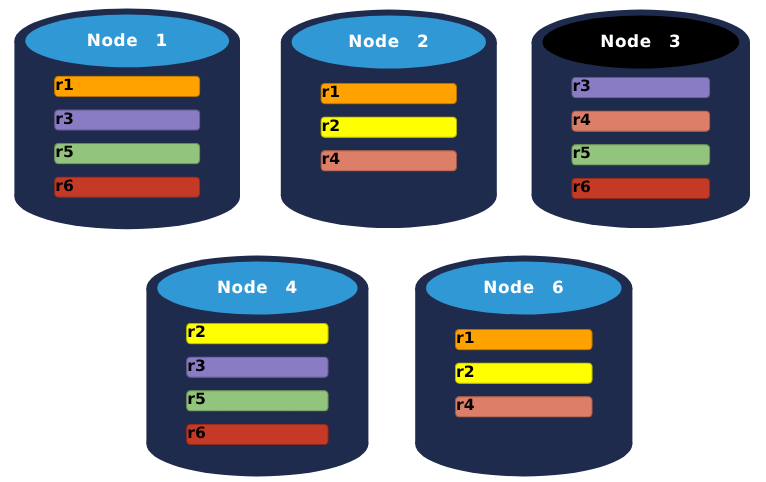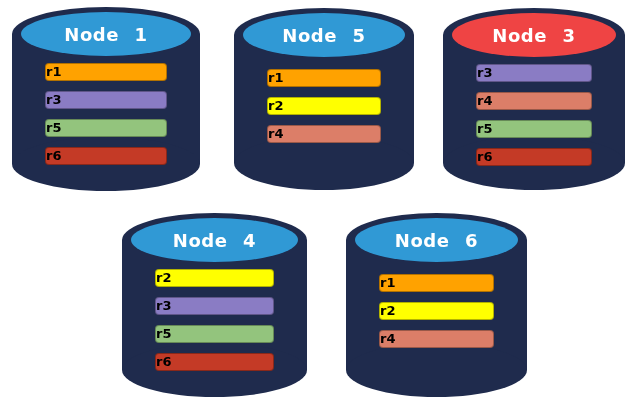--- a/index.html
+++ b/index.html
@@ -34,21 +34,21 @@
     right: 9px;
     top: 5px;
     height: 44px;
     border-radius: 50%;
     display: flex;
     align-items: center;
     justify-content: center;
   }
   .node-label {
     font-weight: bold;
-    font-size: 18px;
+    font-size: 14px;
     letter-spacing: 0.5px;
     word-spacing: 9px;
     white-space: nowrap;
   }
   .bars {
     position: absolute;
     left: 33px;
     right: 33px;
     display: flex;
     flex-direction: column;
@@ -103,40 +103,40 @@
           <span style="color: rgb(0, 0, 0);">r6</span>
         </div>
     </div>
   </div>
 
   <div class="cyl pos2">
     <div class="rim-top" style="background-color: rgb(31, 43, 77);"></div>
     <div class="mid" style="background-color: rgb(31, 43, 77);"></div>
     <div class="rim-bottom" style="background-color: rgb(31, 43, 77);"></div>
     <div class="top-face" style="background-color: rgb(48, 153, 213);">
-      <span class="node-label" style="color: rgb(255, 255, 255);">Node 5</span>
+      <span class="node-label" style="color: rgb(255, 255, 255);">Node 2</span>
     </div>
     <div class="bars count3">
       <div class="bar" style="background-color: rgb(255, 162, 0);">
           <span style="color: rgb(0, 0, 0);">r1</span>
         </div>
       <div class="bar" style="background-color: rgb(255, 255, 0);">
           <span style="color: rgb(0, 0, 0);">r2</span>
         </div>
       <div class="bar" style="background-color: rgb(220, 126, 104);">
           <span style="color: rgb(0, 0, 0);">r4</span>
         </div>
     </div>
   </div>
 
   <div class="cyl pos3">
     <div class="rim-top" style="background-color: rgb(31, 43, 77);"></div>
     <div class="mid" style="background-color: rgb(31, 43, 77);"></div>
     <div class="rim-bottom" style="background-color: rgb(31, 43, 77);"></div>
-    <div class="top-face" style="background-color: #ef4444;">
+    <div class="top-face" style="background-color: #000000;">
       <span class="node-label" style="color: rgb(255, 255, 255);">Node 3</span>
     </div>
     <div class="bars count4">
       <div class="bar" style="background-color: rgb(138, 124, 196);">
           <span style="color: rgb(0, 0, 0);">r3</span>
         </div>
       <div class="bar" style="background-color: rgb(220, 126, 104);">
           <span style="color: rgb(0, 0, 0);">r4</span>
         </div>
       <div class="bar" style="background-color: rgb(147, 196, 125);">

